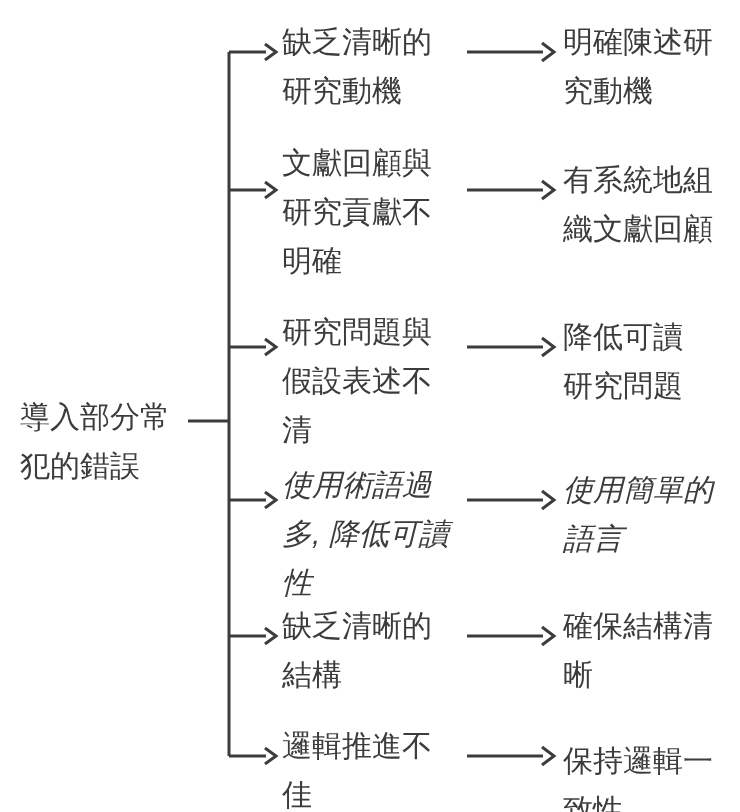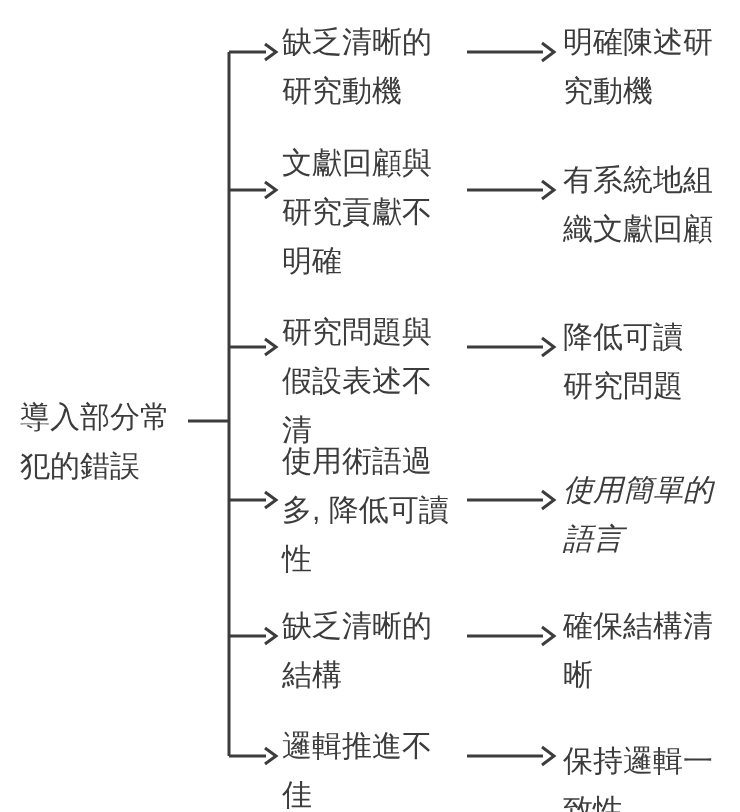--- a/index.html
+++ b/index.html
@@ -78,21 +78,21 @@
 明確</div>
   <div class="node solution-node" style="top:155px;">有系統地組
 織文獻回顧</div>
 
   <div class="node problem-node" style="top:291px;margin-top:16px;">研究問題與
 假設表述不
 清</div>
   <div class="node solution-node" style="top:312px;">降低可讀
 研究問題</div>
 
-  <div class="node problem-node" style="top:436px;">使用術語過
+  <div class="node problem-node" style="top:460px;font-style:italic;">使用術語過
 多, 降低可讀
 性</div>
   <div class="node solution-node" style="top:465px;font-style:italic;">使用簡單的
 語言</div>
 
   <div class="node problem-node" style="top:601px;">缺乏清晰的
 結構</div>
   <div class="node solution-node" style="top:601px;">確保結構清
 晰</div>
 

